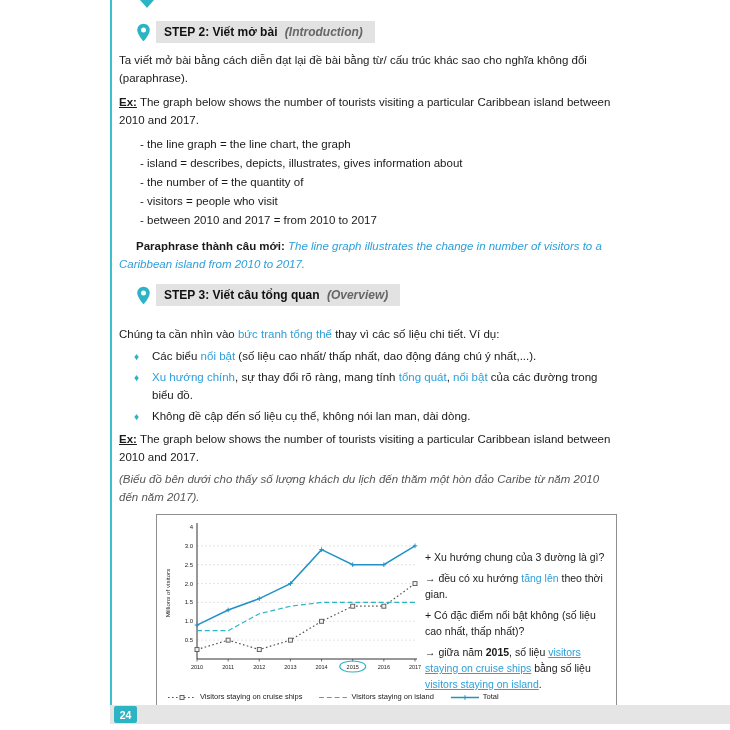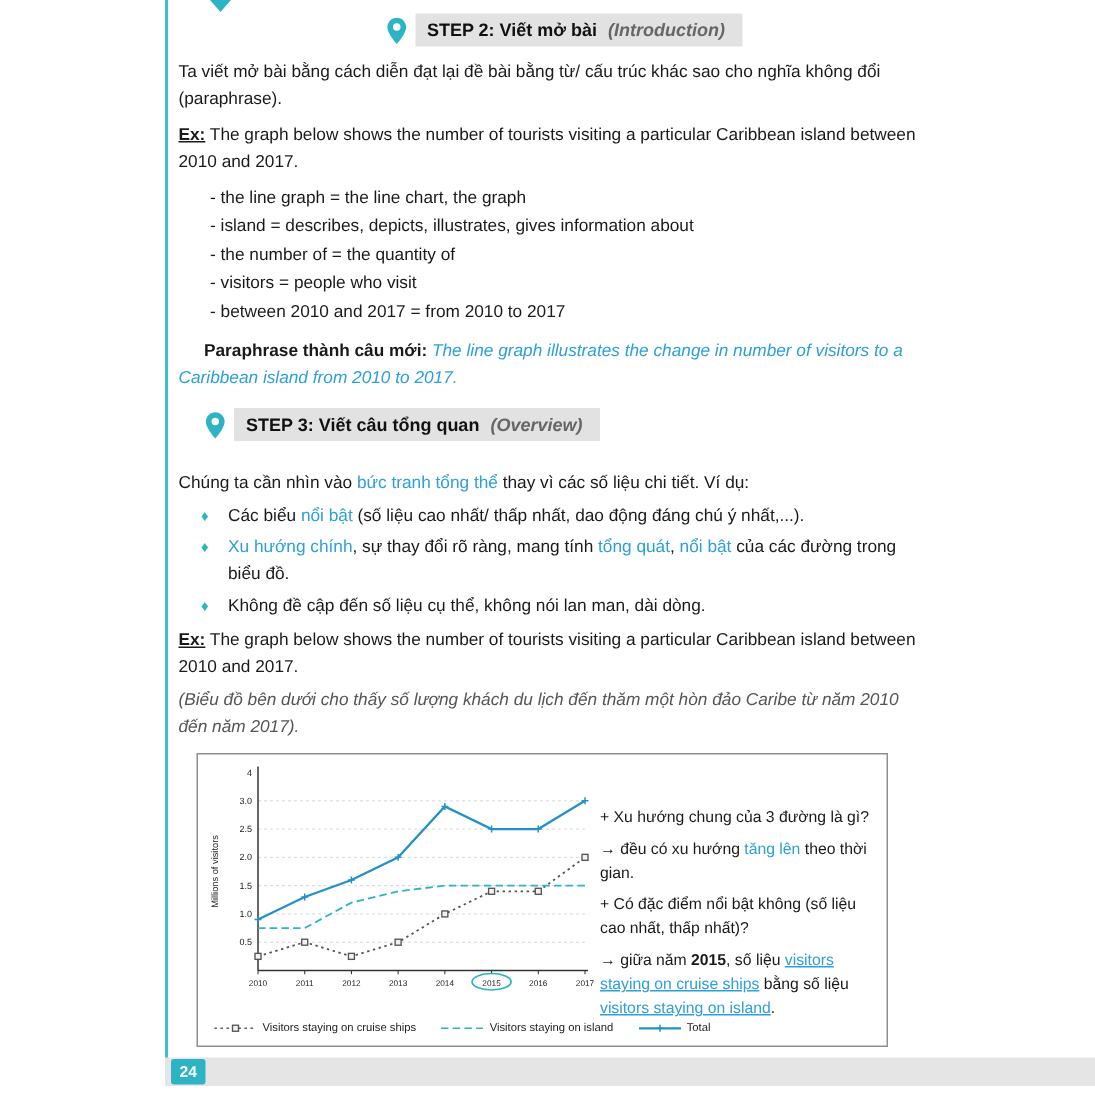--- a/index.html
+++ b/index.html
@@ -11,21 +11,21 @@
     position:relative;
     overflow:hidden;
   }
   .vline { position:absolute; left:110px; top:0; width:2px; height:714px; background:#3cc0ce; }
   .top-pin { position:absolute; left:140px; top:0; width:0; height:0;
     border-left:7px solid transparent; border-right:7px solid transparent; border-top:8px solid #2db4c4; }
 
   .content { position:absolute; left:119px; top:0; width:497px; font-size:11.5px; line-height:18px; }
 
   .step-header { display:flex; align-items:center; gap:5px; margin-left:17px; height:20px; }
-  .step-header.first { margin-top:10px;justify-content:center; }
+  .step-header.first { margin-top:22px; }
   .step-header.second { margin-top:12px; }
   .pin svg { display:block; }
   .step-bar { background:#e2e2e2; padding:2px 12px 2px 8px; font-size:12px; white-space:nowrap; }
   .step-bar .sb-b { font-weight:bold; color:#111; }
   .step-bar .sb-i { color:#666; font-weight:bold; font-style:italic; margin-left:4px; }
 
   .p-intro { margin-top:9px; }
   .p-ex { margin-top:6px; }
   .ex-label { font-weight:bold; text-decoration:underline; }
   .vocab { margin-top:6px; }
@@ -36,21 +36,21 @@
   .blue { color:#2d9fd9; }
   .blue-it { color:#2d9fd9; font-style:italic; }
   .blue-u { color:#2d9fd9; text-decoration:underline; }
   .p-s3intro { margin-top:20px; }
   .bullets { margin-top:4px; }
   .bullet { position:relative; padding-left:33px; margin-bottom:3px; }
   .bullet .dia { position:absolute; left:15px; top:1px; color:#2db4c4; font-size:10px; font-style:normal; }
   .p-ex2 { margin-top:5px; }
   .p-trans { margin-top:4px; font-style:italic; color:#555; }
 
-  .chart-box { margin-top:8px; margin-left:12px; width:461px; height:196px; border:1px solid #8f8f8f; position:relative; background:#fff; }
+  .chart-box { margin-top:8px; margin-left:37px; width:461px; height:196px; border:1px solid #8f8f8f; position:relative; background:#fff; }
   #chart-host { position:absolute; left:6px; top:4px; }
   #chart-host svg text { font-family:"Liberation Sans","DejaVu Sans",sans-serif; }
   .notes { position:absolute; left:268px; top:34px; width:186px; font-size:10.5px; line-height:16px; }
   .note { margin-bottom:5px; }
   .legend { position:absolute; left:10px; bottom:3px; display:flex; gap:16px; align-items:center; font-size:7.5px; color:#222; white-space:nowrap; }
   .legend-item { display:flex; align-items:center; gap:3px; }
 
   .footer { position:absolute; left:110px; right:0; bottom:6px; height:19px; background:#e5e5e5; display:flex; align-items:center; }
   .page-num { width:23px; height:17px; background:#2db4c4; color:#fff; font-weight:bold; font-size:10.5px;
     display:flex; align-items:center; justify-content:center; border-radius:2px; margin-left:4px; }

